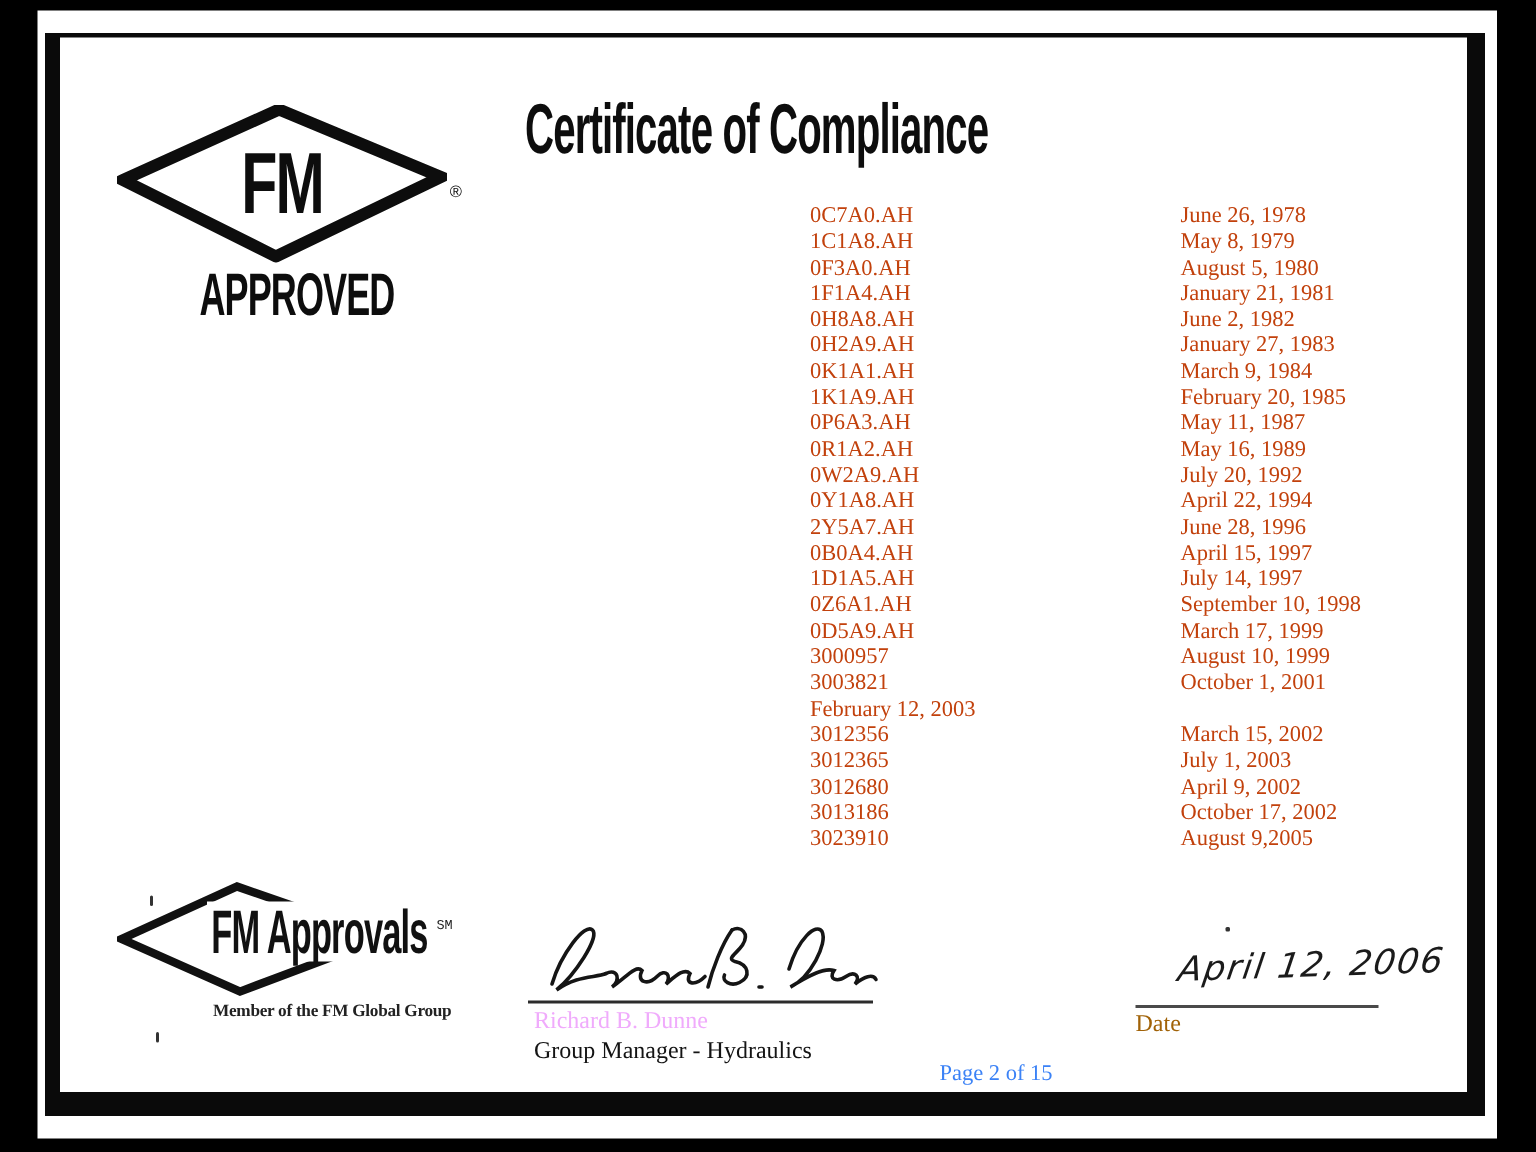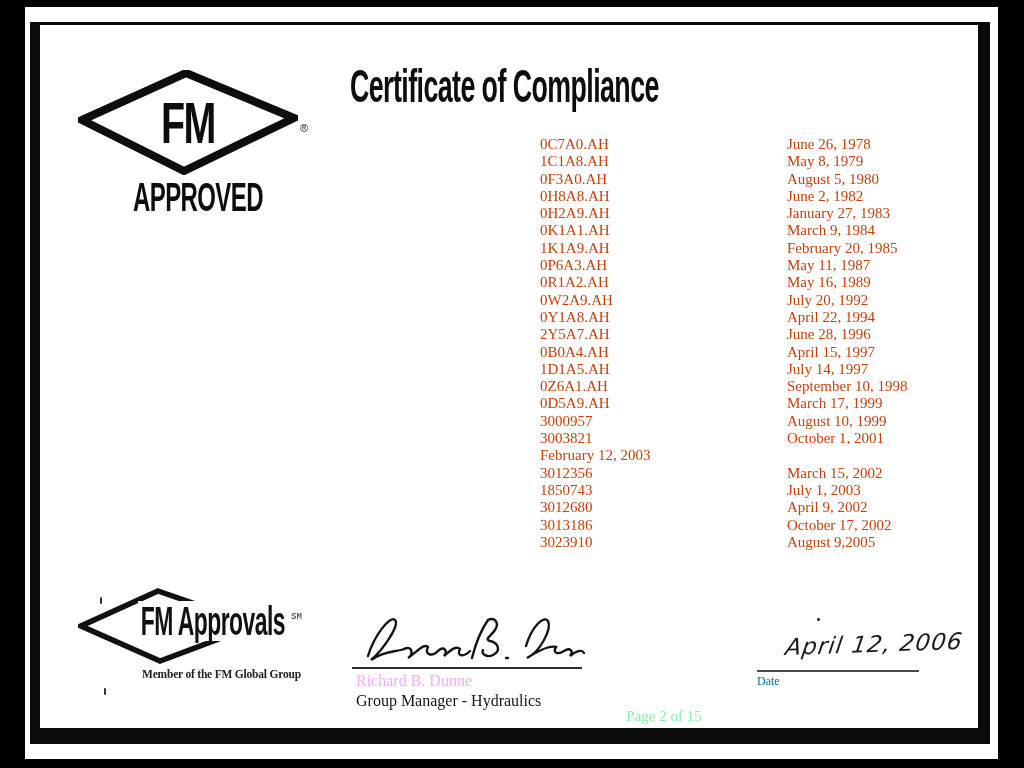--- a/index.html
+++ b/index.html
@@ -59,23 +59,23 @@
   .sig-line{position:absolute;left:352px;top:667px;width:230px;height:2px;background:#2c2c2c;}
   .sig-name{position:absolute;left:356px;top:672px;font-size:16px;color:#f0abfc;}
   .sig-title{position:absolute;left:356px;top:692px;font-size:16px;color:#141414;}
   
   .hand-date{
     position:absolute;left:786px;top:631px;white-space:nowrap;
     font-family:"DejaVu Sans",sans-serif;font-style:italic;font-size:23px;
     letter-spacing:1px;transform:skewX(-10deg) rotate(-2deg);color:#1b1b1b;
   }
   .date-line{position:absolute;left:757px;top:670px;width:162px;height:2px;background:#4a4a4a;}
-  .date-label{position:absolute;left:757px;top:674px;font-size:12px;color:#0369a1;}
-  
-  .page-num{position:absolute;left:564px;top:708px;width:200px;text-align:center;font-size:15px;color:#86efac;}
+  .date-label{position:absolute;left:757px;top:674px;font-size:16px;color:#a16207;}
+  
+  .page-num{position:absolute;left:564px;top:708px;width:200px;text-align:center;font-size:15px;color:#3b82f6;}
   
   .speck{position:absolute;background:#333;border-radius:1px;}
 </style>
 </head>
 <body>
 
 <div class="stage">
   <div class="sheet"></div>
   <div class="frame"></div>
 
@@ -100,20 +100,24 @@
       <div class="entry-row">
         <div class="entry-code">1C1A8.AH</div>
         <div class="entry-date">May 8, 1979</div>
       </div>
 
       <div class="entry-row">
         <div class="entry-code">0F3A0.AH</div>
         <div class="entry-date">August 5, 1980</div>
       </div>
 
+      <div class="entry-row">
+        <div class="entry-code">1F1A4.AH</div>
+        <div class="entry-date">January 21, 1981</div>
+      </div>
 
       <div class="entry-row">
         <div class="entry-code">0H8A8.AH</div>
         <div class="entry-date">June 2, 1982</div>
       </div>
 
       <div class="entry-row">
         <div class="entry-code">0H2A9.AH</div>
         <div class="entry-date">January 27, 1983</div>
       </div>
@@ -187,21 +191,21 @@
         <div class="entry-date">February 12, 2003</div>
       </div>
 
 
       <div class="entry-row">
         <div class="entry-code">3012356</div>
         <div class="entry-date">March 15, 2002</div>
       </div>
 
       <div class="entry-row">
-        <div class="entry-code">1850743</div>
+        <div class="entry-code">3012365</div>
         <div class="entry-date">July 1, 2003</div>
       </div>
 
       <div class="entry-row">
         <div class="entry-code">3012680</div>
         <div class="entry-date">April 9, 2002</div>
       </div>
 
       <div class="entry-row">
         <div class="entry-code">3013186</div>

